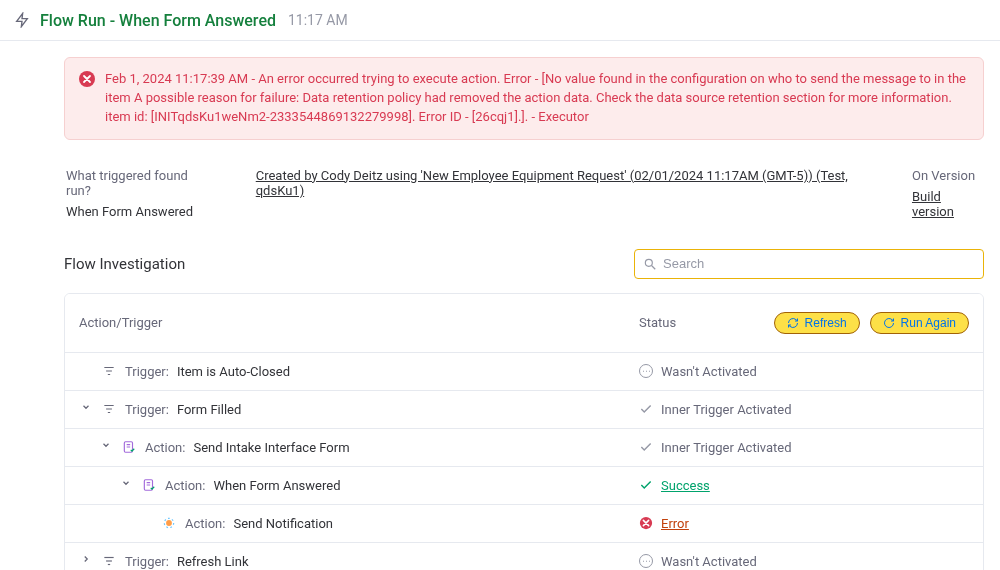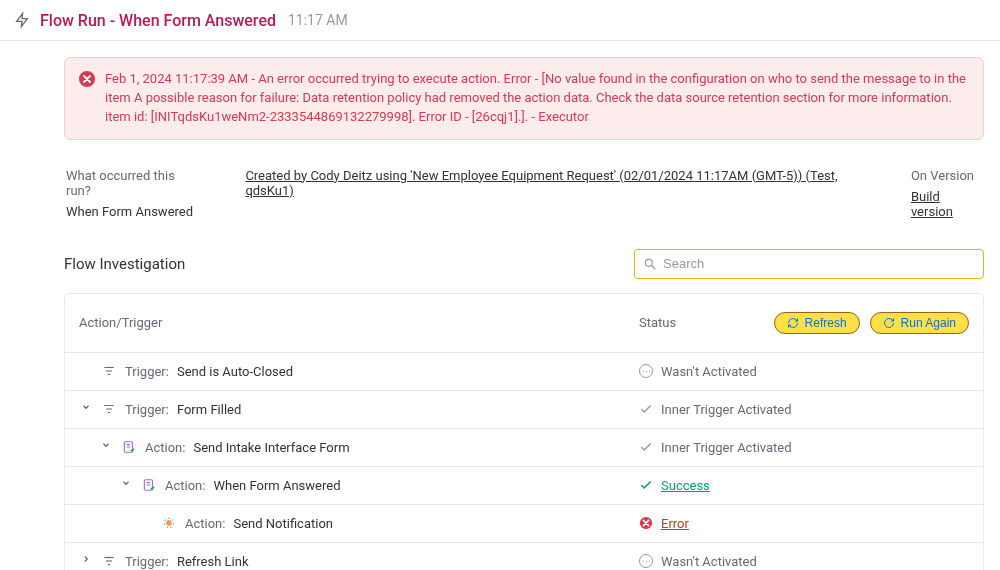--- a/index.html
+++ b/index.html
@@ -21,21 +21,21 @@
     gap: 8px;
   }
   .header .bolt {
     width: 20px; height: 20px;
     display: flex; align-items: center; justify-content: center;
     color: #676879;
   }
   .header h1 {
     font-size: 16px;
     font-weight: 500;
-    color: #be185d;
+    color: #15803d;
   }
   .header .time {
     font-size: 14px;
     color: #9699a6;
     margin-left: 4px;
   }
 
   .content { padding: 16px 16px 0 16px; margin-left: 48px; }
 
   .error-box {
@@ -201,21 +201,21 @@
       <svg width="16" height="16" viewBox="0 0 16 16">
           <circle cx="8" cy="8" r="8" fill="#d83a52"></circle>
           <path d="M5 5 L11 11 M11 5 L5 11" stroke="#fff" stroke-width="1.8" stroke-linecap="round"></path>
         </svg>
     </span>
     <div>Feb 1, 2024 11:17:39 AM - An error occurred trying to execute action. Error - [No value found in the configuration on who to send the message to in the item A possible reason for failure: Data retention policy had removed the action data. Check the data source retention section for more information. item id: [INITqdsKu1weNm2-2333544869132279998]. Error ID - [26cqj1].]. - Executor</div>
   </div>
 
   <div class="meta-row">
     <div class="meta-col">
-      <span class="meta-label">What occurred this run?</span>
+      <span class="meta-label">What triggered found run?</span>
       <span class="meta-value">When Form Answered</span>
     </div>
     <div class="meta-col">
       <span class="meta-value"><a>Created by Cody Deitz using 'New Employee Equipment Request' (02/01/2024 11:17AM (GMT-5)) (Test, qdsKu1)</a></span>
     </div>
     <div class="meta-col right">
       <span class="meta-label">On Version</span>
       <span class="meta-value"><a>Build version</a></span>
     </div>
   </div>
@@ -266,21 +266,21 @@
       <div class="col-action">
         <span class="chev" style="visibility:hidden">▸</span>
         <span class="icon-slot">
           <svg width="14" height="14" viewBox="0 0 24 24" fill="none" stroke="#676879" stroke-width="2">
               <line x1="4" y1="6" x2="20" y2="6"></line>
               <line x1="7" y1="12" x2="17" y2="12"></line>
               <line x1="10" y1="18" x2="14" y2="18"></line>
             </svg>
         </span>
         <span class="lbl-prefix">Trigger:</span>
-        <span class="lbl-name">Send is Auto-Closed</span>
+        <span class="lbl-name">Item is Auto-Closed</span>
       </div>
       <div class="col-status">
         <span class="st-badge dots"></span>
         <span class="status-text-gray">Wasn't Activated</span>
       </div>
     </div>
 
     <div class="inv-row">
       <div class="col-action">
         <span class="chev">

